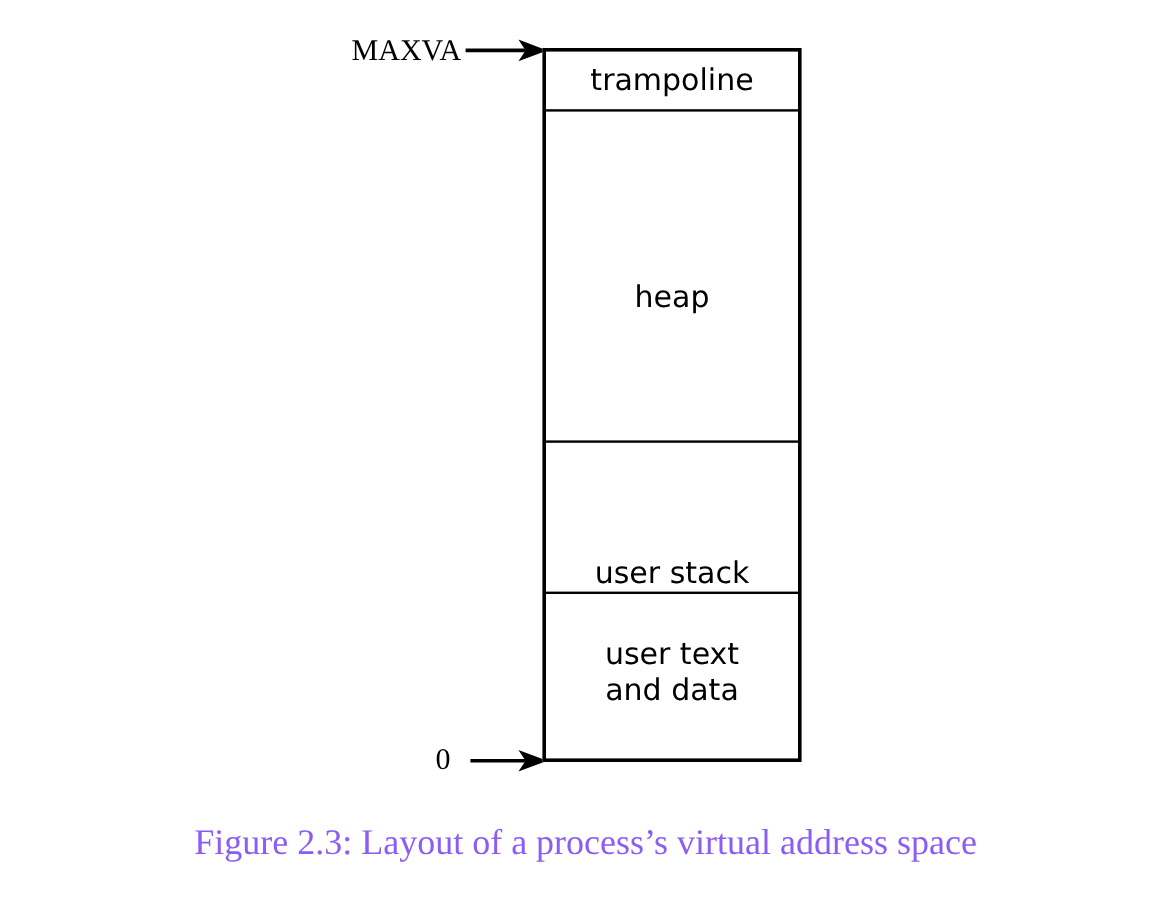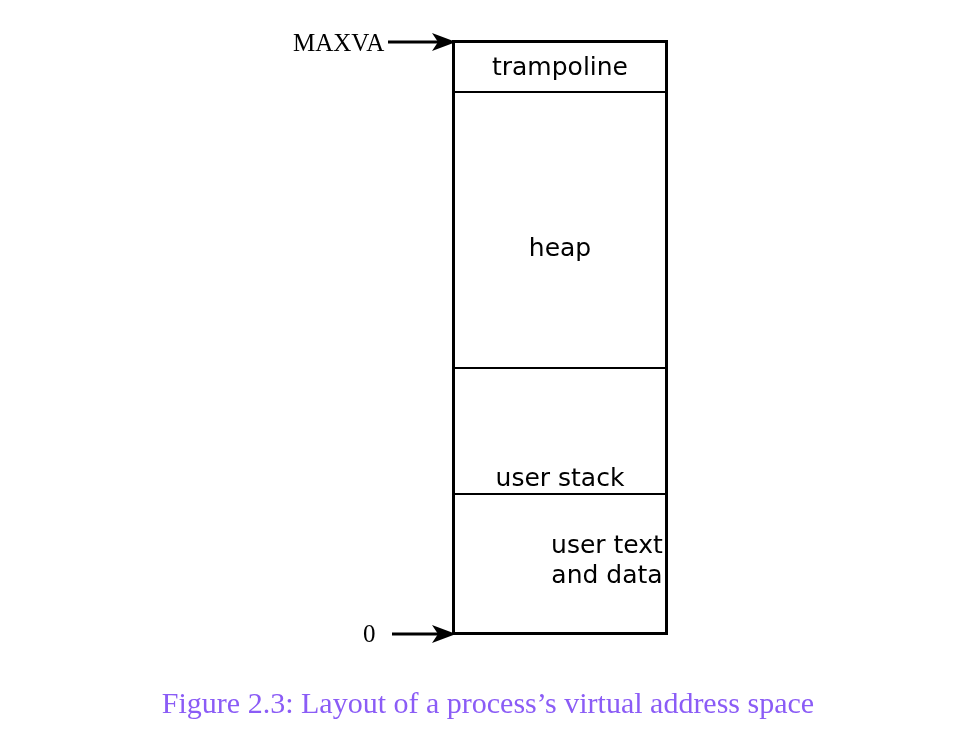--- a/index.html
+++ b/index.html
@@ -79,21 +79,20 @@
   .seg-userstack {
     top: 420px;
     height: 32px;
     border-bottom: 2px solid #000000;
   }
   .seg-usertext {
     top: 467px;
     height: 122px;
     align-items: flex-start;
     padding-top: 20px;
-    margin-left: 47px;
   }
 
   
   .pointer-label {
     position: absolute;
     font-family: Liberation Serif, serif;
     font-size: 25px;
     color: #000000;
     white-space: nowrap;
   }

